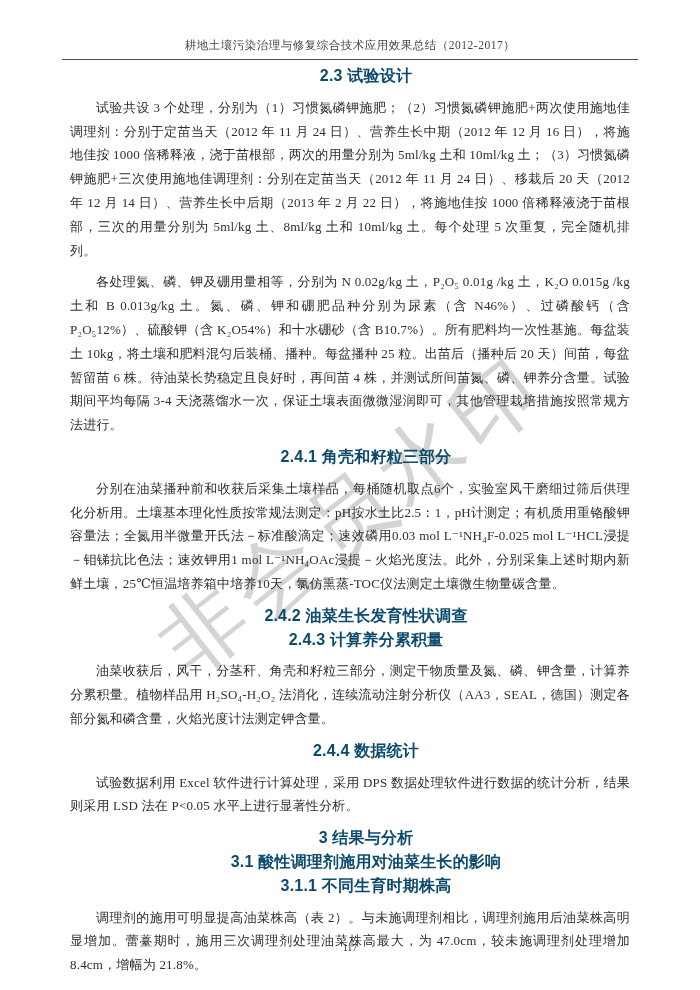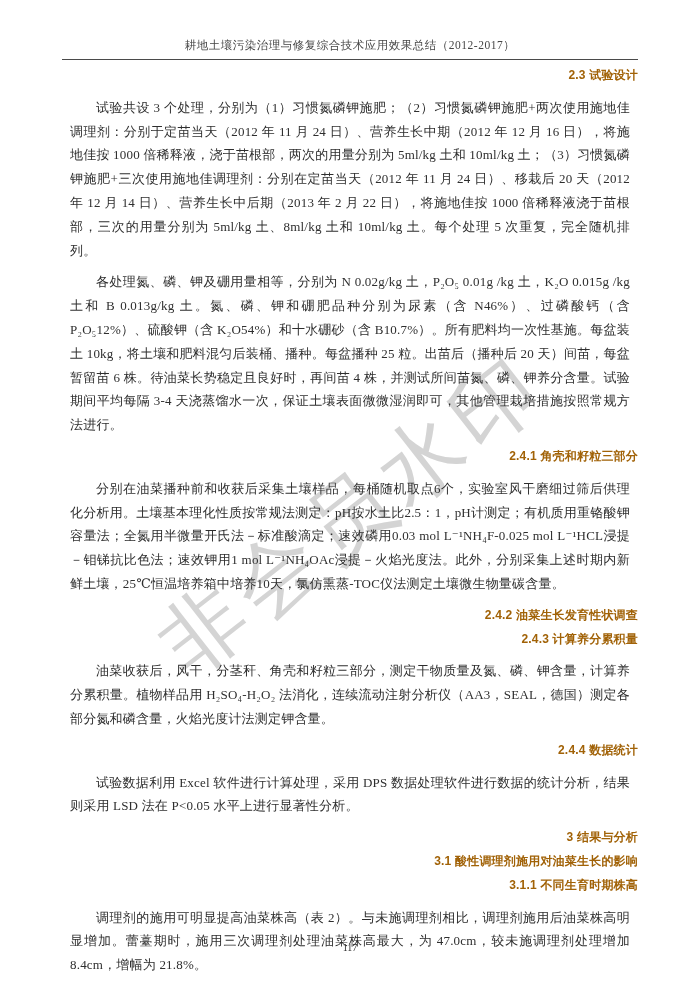--- a/index.html
+++ b/index.html
@@ -54,25 +54,25 @@
     line-height: 23.8px;
     letter-spacing: 0.2px;
   }
   .content p.p {
     margin: 8px;
     text-indent: 2em;
   }
   .content .h {
     margin: 0;
     text-indent: 2em;
-    font-size: 12px;
+    font-size: 16px;
     font-weight: bold;
     font-family: "Liberation Sans", "DejaVu Sans", sans-serif;
-    color: #a16207;
-    text-align: right;
+    color: #0c4a6e;
+    text-align: center;
   }
   .page-number {
     position: absolute;
     left: 0;
     right: 0;
     top: 936px;
     height: 24px;
     line-height: 24px;
     text-align: center;
     font-size: 10px;

